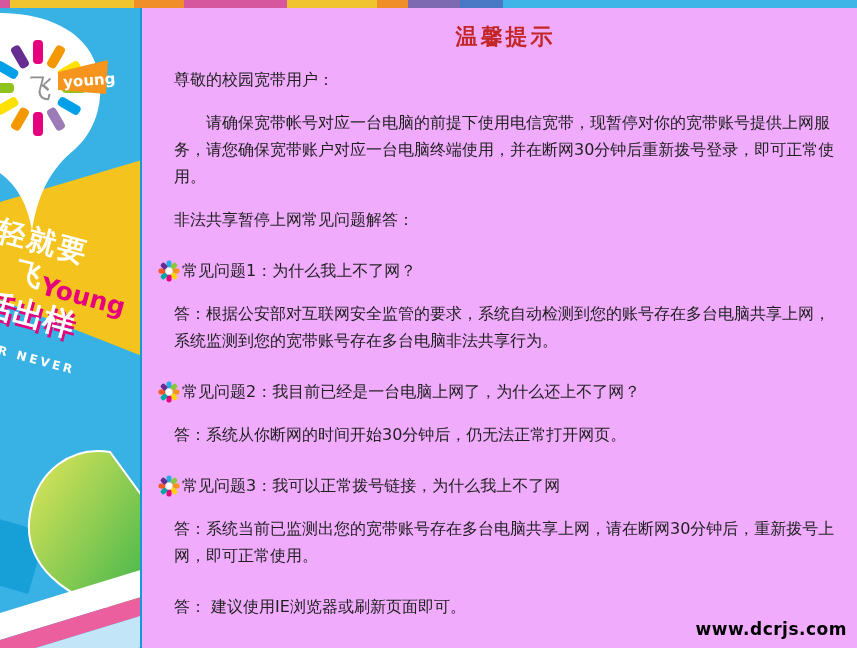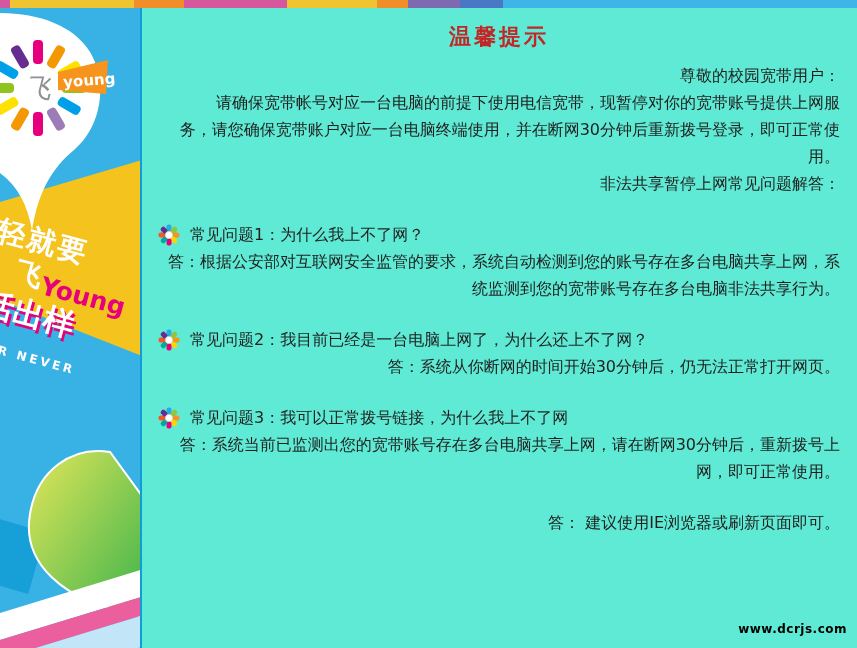--- a/index.html
+++ b/index.html
@@ -17,36 +17,36 @@
   .seg5{width:90px;background:#f0c330;}
   .seg6{width:31px;background:#f08f2a;}
   .seg7{width:52px;background:#7d6ab0;}
   .seg8{width:43px;background:#4979c4;}
   .seg9{flex:1;background:#3fb4e6;}
   
   .sidebar{position:absolute;top:8px;left:0;width:142px;height:640px;}
   
   .content{
     position:absolute;top:8px;left:142px;right:0;bottom:0;
-    background:#5eead4;padding:16px 17px 0 16px;
+    background:#f0abfc;padding:16px 4px 0 16px;
     color:#1f1f1f;font-size:16px;line-height:27px;
   }
   .content h1{
     margin:0 0 12px 0;text-align:center;
     color:#c22626;font-size:22px;line-height:26px;letter-spacing:3px;font-weight:bold;
   }
-  .content p{margin:0;text-align:right;}
+  .content p{margin:16px;}
   .para{text-indent:2em;}
   .section{margin-top:27px;}
   .faq{margin-top:24px;}
-  .faq-q{display:flex;align-items:center;gap:8px;}
+  .faq-q{display:flex;align-items:center;}
   .pin{flex:0 0 auto;margin-right:2px;}
   .footer-url{
     position:absolute;right:10px;bottom:5px;
-    font-weight:bold;font-size:12px;color:#000;letter-spacing:0.5px;
+    font-weight:bold;font-size:17px;color:#000;letter-spacing:0.5px;
   }
 </style>
 </head>
 <body>
 
 <svg width="0" height="0" style="position:absolute" aria-hidden="true">
   <defs>
     <g id="pinwheel-sym">
       <rect x="-2.5" y="-10.5" width="5" height="7" rx="2" fill="#29abe2"></rect>
       <rect x="-2.5" y="-10.5" width="5" height="7" rx="2" fill="#8dc63f" transform="rotate(45)"></rect>

